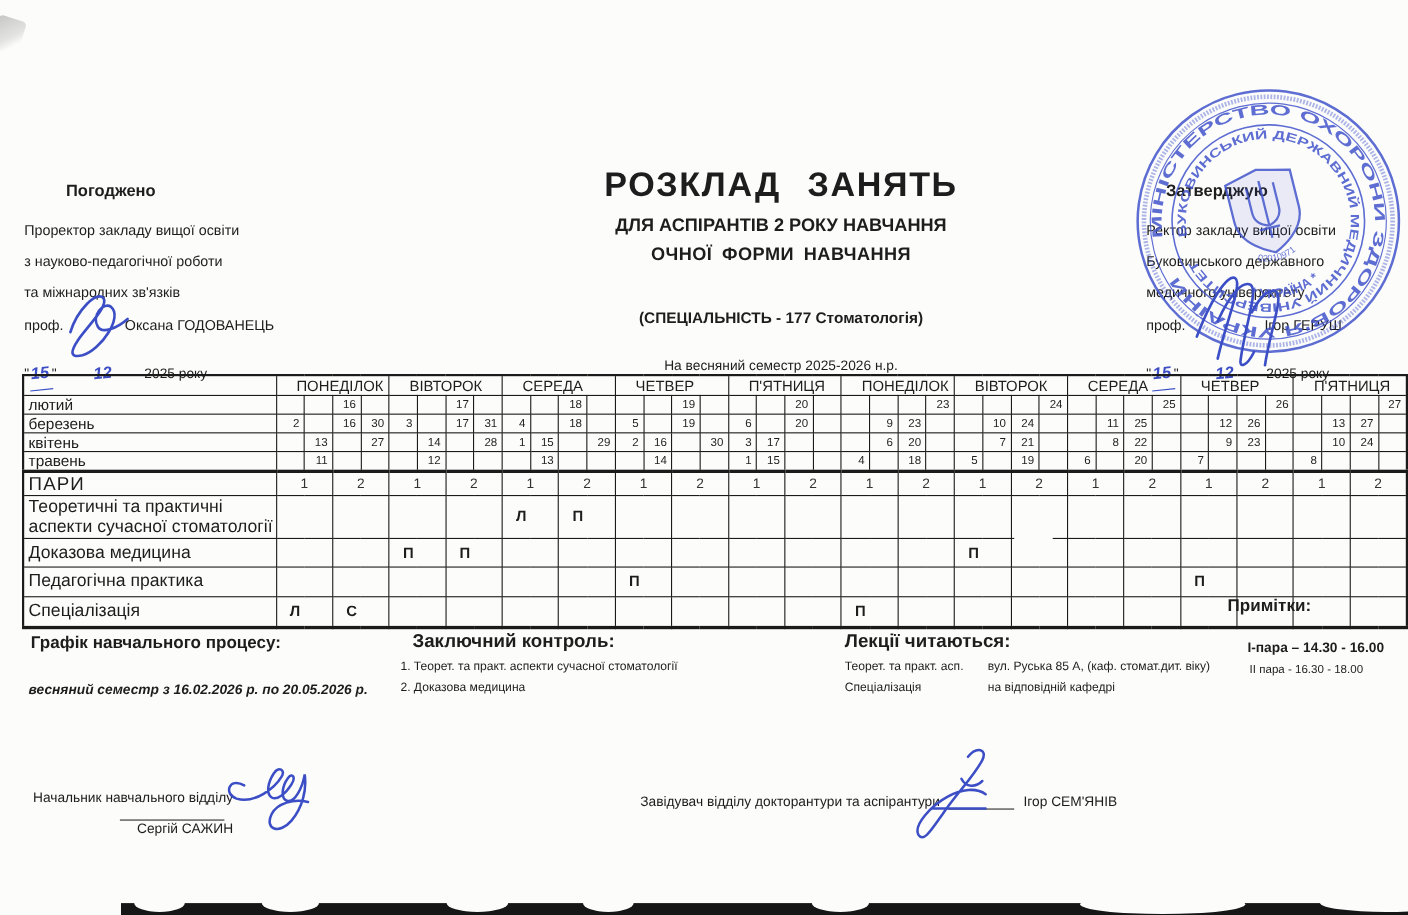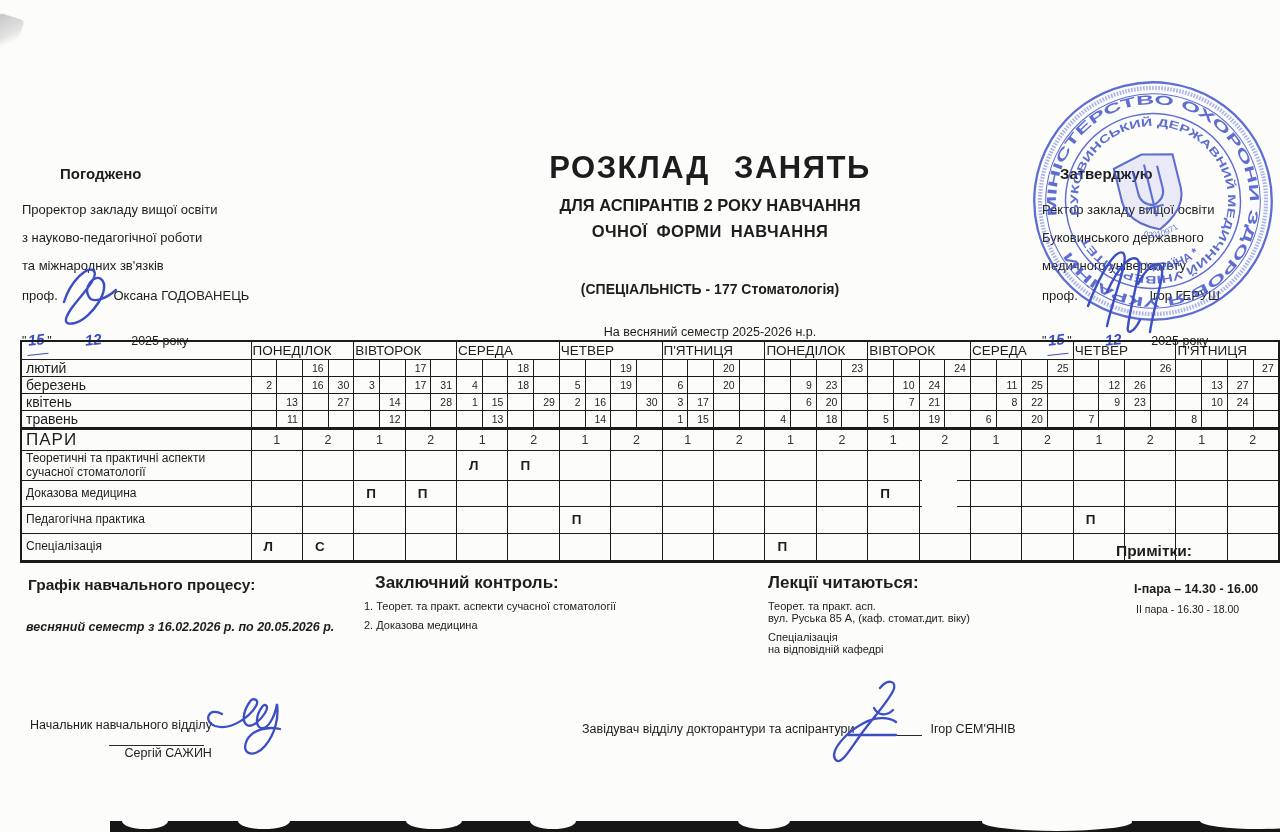--- a/index.html
+++ b/index.html
@@ -42,45 +42,45 @@
 
   
   .sched-wrap { position:absolute; left:20px; top:340px; z-index:1; }
   table.sched { border-collapse:collapse; table-layout:fixed; width:1258px; border:2px solid #1b1b1b; border-bottom-width:3px; }
   table.sched td { border:1px solid #1b1b1b; overflow:hidden; vertical-align:middle; background:transparent; }
   col.c-lbl { width:230px; } col.c-s { width:25.7px; }
   td.lbl { border-right:2px solid #1b1b1b; padding-left:4px; }
   td.gs { border-left-width:2px; }
   td.hs { border-left:4px double #1b1b1b; }
   tr.hdr td { height:18px; }
-  td.dayhdr { font-size:13.5px; text-align:left; padding-left:1px; white-space:nowrap; }
+  td.dayhdr { font-size:13.5px; text-align:left; padding-left:18px; white-space:nowrap; }
   tr.mrow td { height:17px; }
   td.mlab { font-size:14px; }
   td.date { font-size:10.5px; text-align:right; padding-right:4px; color:#1f1f1f; }
   tr.pari td { border-top:3px solid #1b1b1b; height:21px; }
   td.plab { font-size:17px; letter-spacing:1px; }
   td.pnum { font-size:12.5px; text-align:center; color:#333; }
   tr.cr0 td { height:30px; } tr.cr1 td { height:26px; } tr.cr2 td { height:27px; } tr.cr3 td { height:28px; }
-  td.clab { font-size:12px; line-height:1.2; white-space:normal; }
+  td.clab { font-size:16px; line-height:1.2; white-space:normal; }
   td.mark { font-size:13.5px; font-weight:bold; text-align:left; padding-left:12px; }
 
   
   .artifact { position:absolute; left:922px; top:463px; width:35px; height:46px; background:#fcfcfb; z-index:3; }
 
   
   .foot { position:absolute; white-space:nowrap; z-index:1; }
   .f-process { left:28px; top:576px; }
   .f-process .h { font-size:15.5px; font-weight:bold; }
   .f-process .d { font-size:12.5px; font-weight:bold; font-style:italic; margin-top:26px; margin-left:-2px; }
   .f-control { left:360px; top:573px; width:320px; }
   .f-control .h { font-size:17px; font-weight:bold; padding-left:15px; }
   .f-control .it { font-size:11px; margin-top:7px; padding-left:4px; }
   .f-lect { left:768px; top:573px; width:330px; }
   .f-lect .h { font-size:17px; font-weight:bold; }
-  .f-lect .row { display:flex; font-size:11px; margin-top:7px;flex-direction:column; }
+  .f-lect .row { display:flex; font-size:11px; margin-top:7px; }
   .f-lect .row .c1 { width:130px; flex:none; }
   .f-lect .row .c2 { flex:none; }
   .f-notes { left:1106px; top:542px; }
   .f-notes .h { font-size:15.5px; font-weight:bold; padding-left:10px; }
   .f-notes .n1 { font-size:12.5px; font-weight:bold; margin-top:22px; margin-left:28px; }
   .f-notes .n2 { font-size:10.5px; margin-top:7px; margin-left:30px; }
 
   
   .sigrow { position:absolute; display:flex; align-items:flex-end; font-size:12.5px; white-space:nowrap; z-index:1; }
   .sig-left { left:30px; top:718px;flex-direction:column; }

